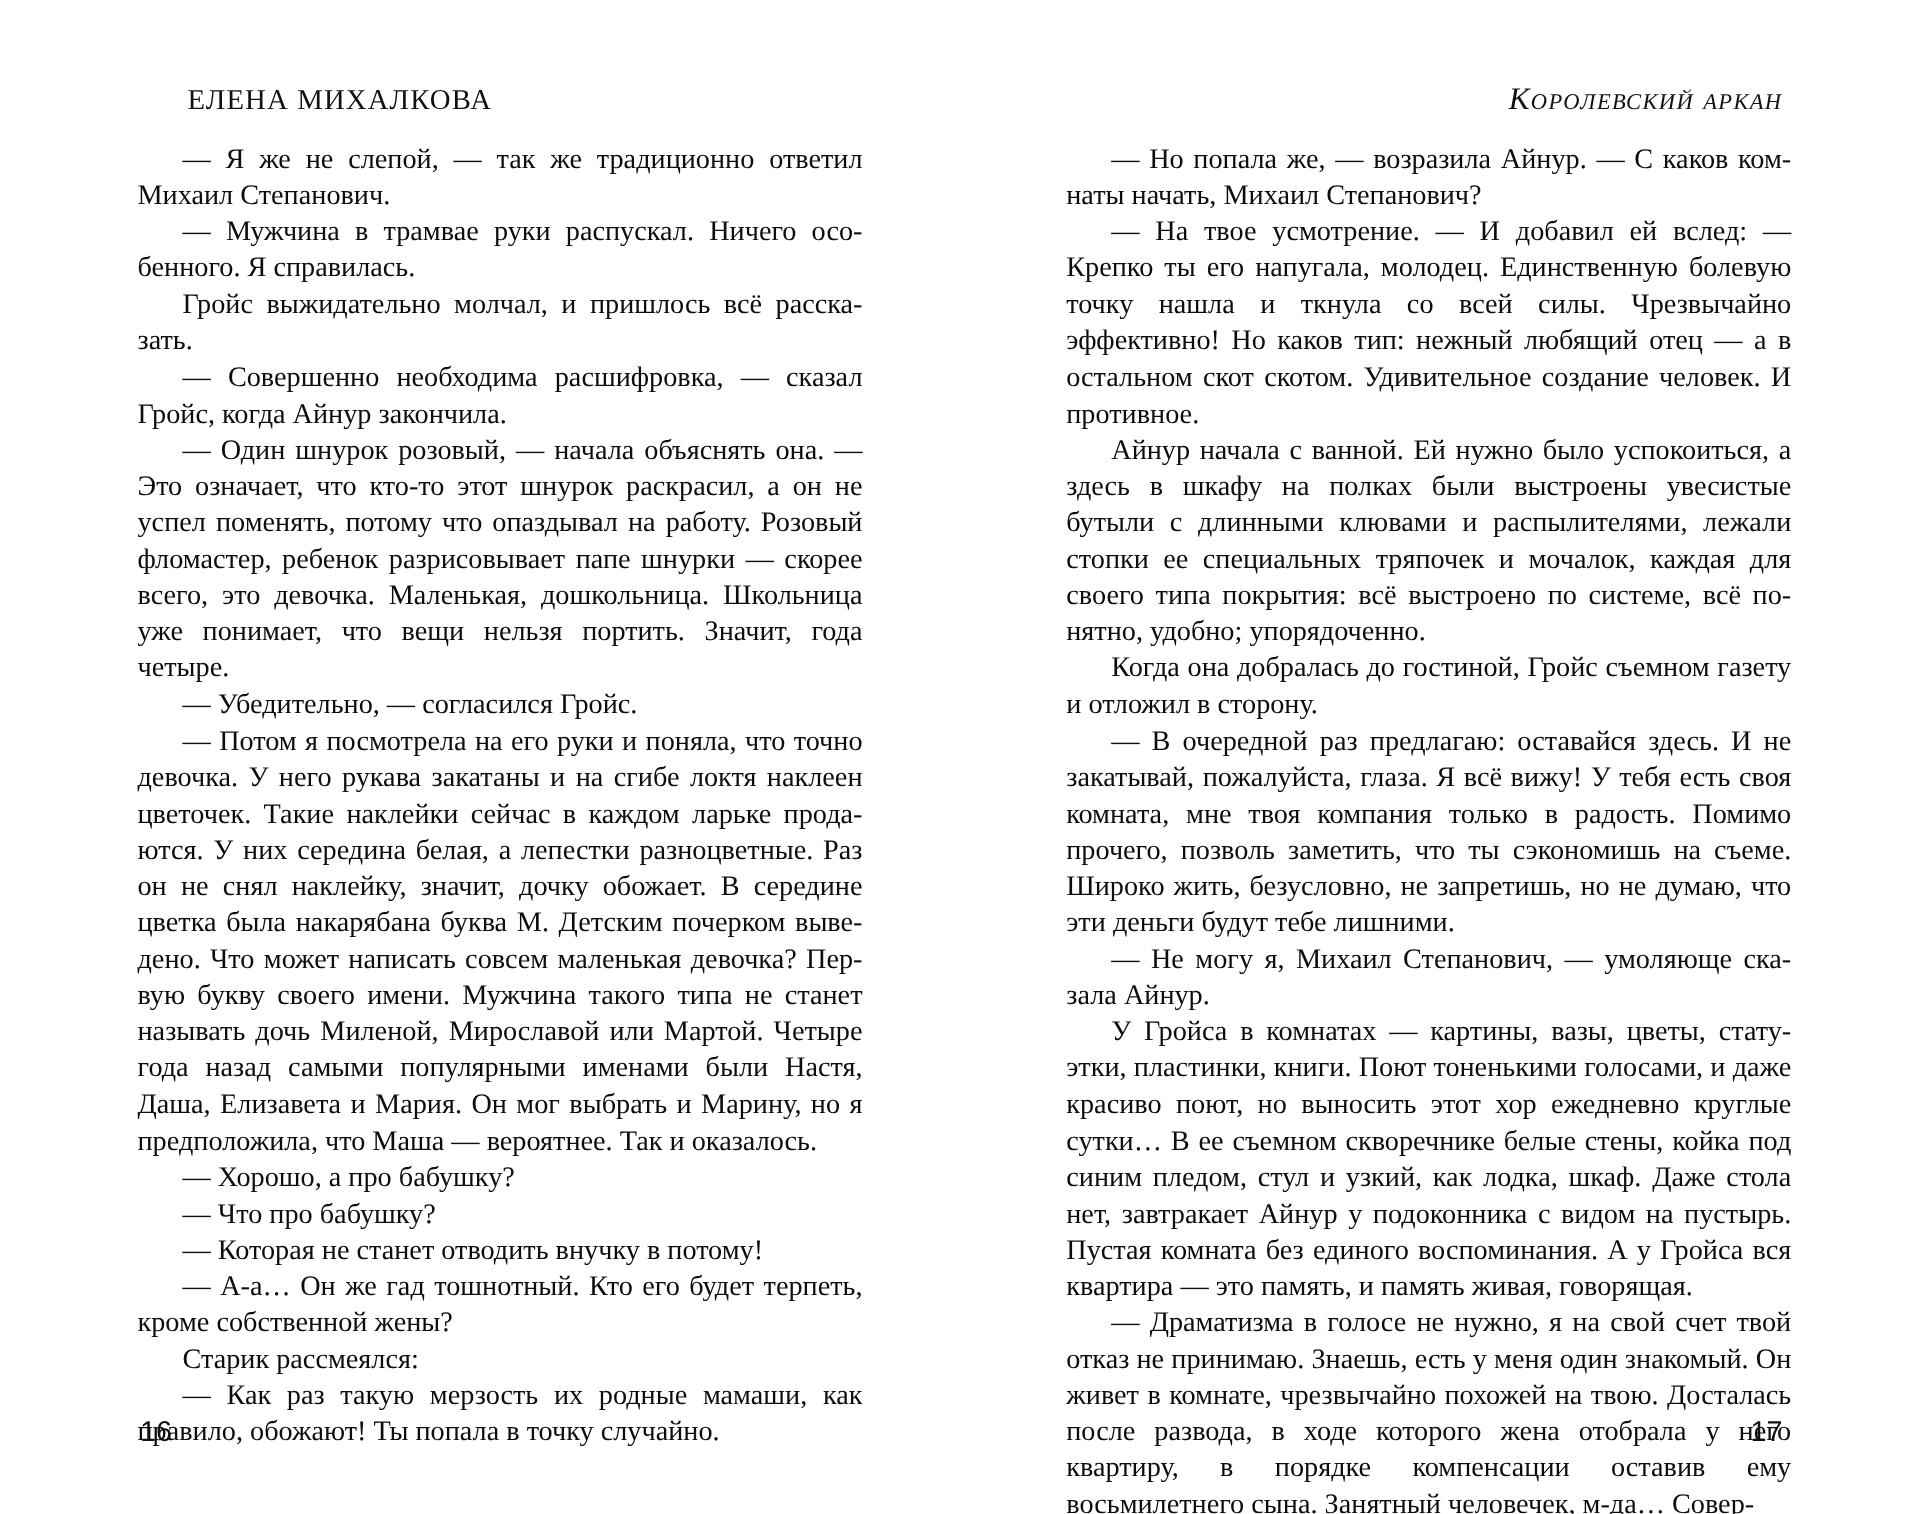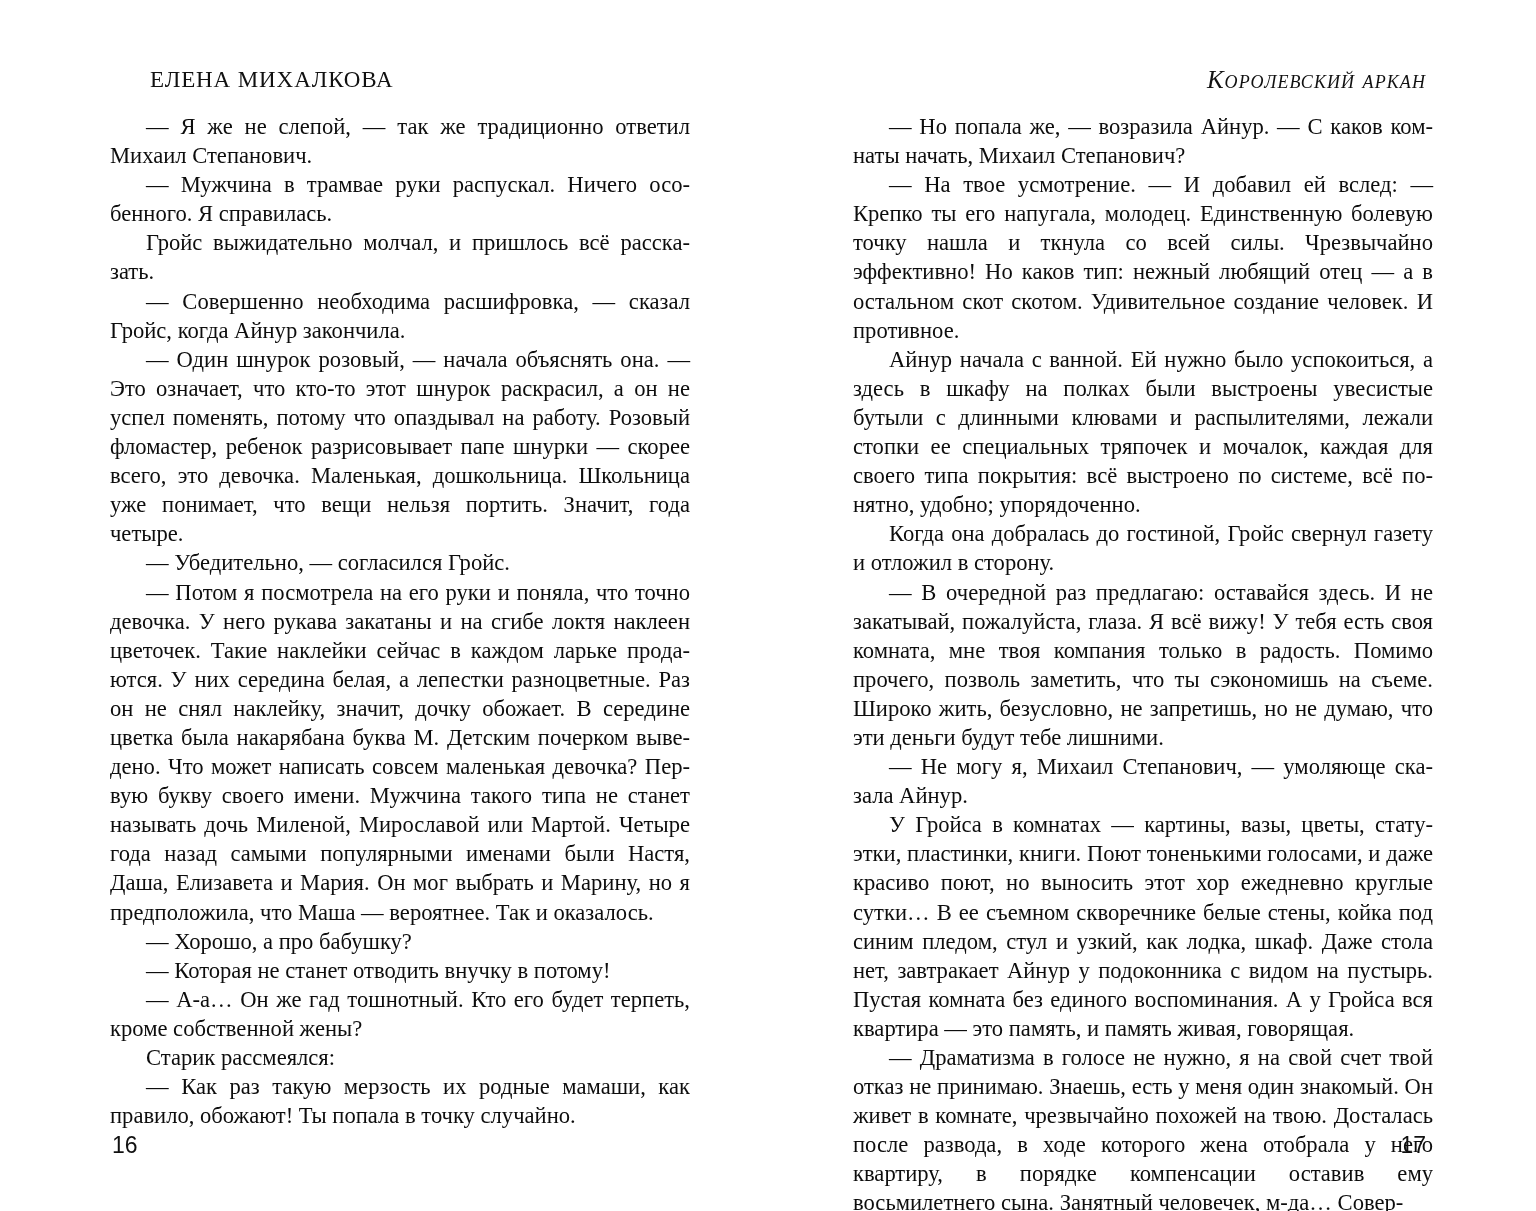--- a/index.html
+++ b/index.html
@@ -100,38 +100,39 @@
 
     <div class="column left-col">
       <p>— Я же не слепой, — так же традиционно ответил Михаил Степанович.</p>
       <p>— Мужчина в трамвае руки распускал. Ничего осо­бенного. Я справилась.</p>
       <p>Гройс выжидательно молчал, и пришлось всё расска­зать.</p>
       <p>— Совершенно необходима расшифровка, — сказал Гройс, когда Айнур закончила.</p>
       <p>— Один шнурок розовый, — начала объяснять она. — Это означает, что кто-то этот шнурок раскрасил, а он не успел поменять, потому что опаздывал на работу. Розо­вый фломастер, ребенок разрисовывает папе шнурки — скорее всего, это девочка. Маленькая, дошкольница. Школьница уже понимает, что вещи нельзя портить. Значит, года четыре.</p>
       <p>— Убедительно, — согласился Гройс.</p>
       <p>— Потом я посмотрела на его руки и поняла, что точно девочка. У него рукава закатаны и на сгибе локтя наклеен цветочек. Такие наклейки сейчас в каждом ларьке прода­ются. У них середина белая, а лепестки разноцветные. Раз он не снял наклейку, значит, дочку обожает. В середине цветка была накарябана буква М. Детским почерком выве­дено. Что может написать совсем маленькая девочка? Пер­вую букву своего имени. Мужчина такого типа не станет называть дочь Миленой, Мирославой или Мартой. Четыре года назад самыми популярными именами были Настя, Даша, Елизавета и Мария. Он мог выбрать и Марину, но я предположила, что Маша — вероятнее. Так и оказалось.</p>
       <p>— Хорошо, а про бабушку?</p>
+      <p>— Что про бабушку?</p>
       <p>— Которая не станет отводить внучку в потому!</p>
       <p>— А-а… Он же гад тошнотный. Кто его будет терпеть, кроме собственной жены?</p>
       <p>Старик рассмеялся:</p>
       <p>— Как раз такую мерзость их родные мамаши, как правило, обожают! Ты попала в точку случайно.</p>
     </div>
 
     <div class="folio left">16</div>
   </div>
 
   <div class="page">
 
     <div class="running-head right">Королевский аркан</div>
 
     <div class="column right-col">
       <p>— Но попала же, — возразила Айнур. — С каков ком­наты начать, Михаил Степанович?</p>
       <p>— На твое усмотрение. — И добавил ей вслед: — Крепко ты его напугала, молодец. Единственную боле­вую точку нашла и ткнула со всей силы. Чрезвычайно эффективно! Но каков тип: нежный любящий отец — а в остальном скот скотом. Удивительное создание чело­век. И противное.</p>
       <p>Айнур начала с ванной. Ей нужно было успокоиться, а здесь в шкафу на полках были выстроены увесистые бутыли с длинными клювами и распылителями, лежали стопки ее специальных тряпочек и мочалок, каждая для своего типа покрытия: всё выстроено по системе, всё по­нятно, удобно; упорядоченно.</p>
-      <p>Когда она добралась до гостиной, Гройс свернул газе­ту и отложил в сторону.</p>
+      <p>Когда она добралась до гостиной, Гройс съемном газе­ту и отложил в сторону.</p>
       <p>— В очередной раз предлагаю: оставайся здесь. И не закатывай, пожалуйста, глаза. Я всё вижу! У тебя есть своя комната, мне твоя компания только в радость. Поми­мо прочего, позволь заметить, что ты сэкономишь на съе­ме. Широко жить, безусловно, не запретишь, но не ду­маю, что эти деньги будут тебе лишними.</p>
       <p>— Не могу я, Михаил Степанович, — умоляюще ска­зала Айнур.</p>
       <p>У Гройса в комнатах — картины, вазы, цветы, стату­этки, пластинки, книги. Поют тоненькими голосами, и даже красиво поют, но выносить этот хор ежедневно круглые сутки… В ее съемном скворечнике белые стены, койка под синим пледом, стул и узкий, как лодка, шкаф. Даже стола нет, завтракает Айнур у подоконника с ви­дом на пустырь. Пустая комната без единого воспомина­ния. А у Гройса вся квартира — это память, и память живая, говорящая.</p>
       <p>— Драматизма в голосе не нужно, я на свой счет твой отказ не принимаю. Знаешь, есть у меня один знакомый. Он живет в комнате, чрезвычайно похожей на твою. До­сталась после развода, в ходе которого жена отобрала у него квартиру, в порядке компенсации оставив ему восьмилетнего сына. Занятный человечек, м-да… Совер-</p>
     </div>
 
     <div class="folio right">17</div>
   </div>
 
 </div>

